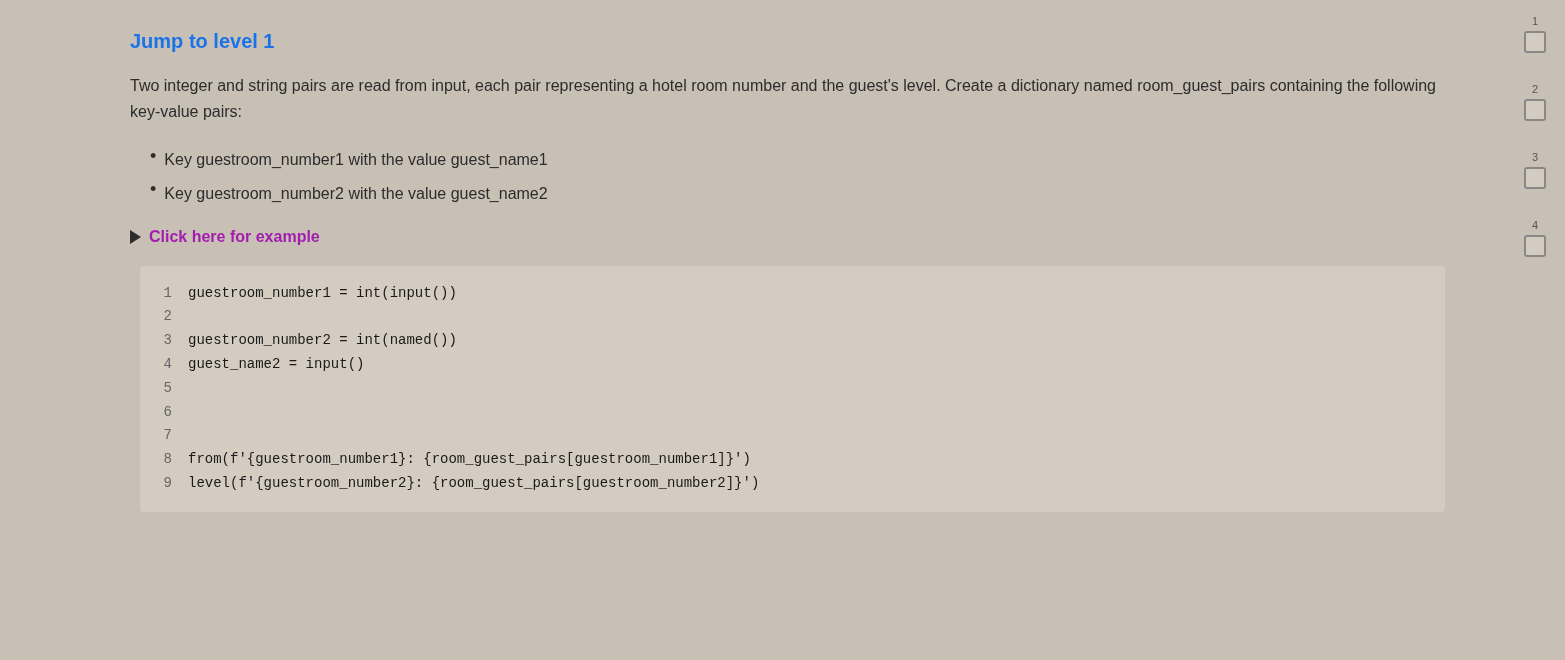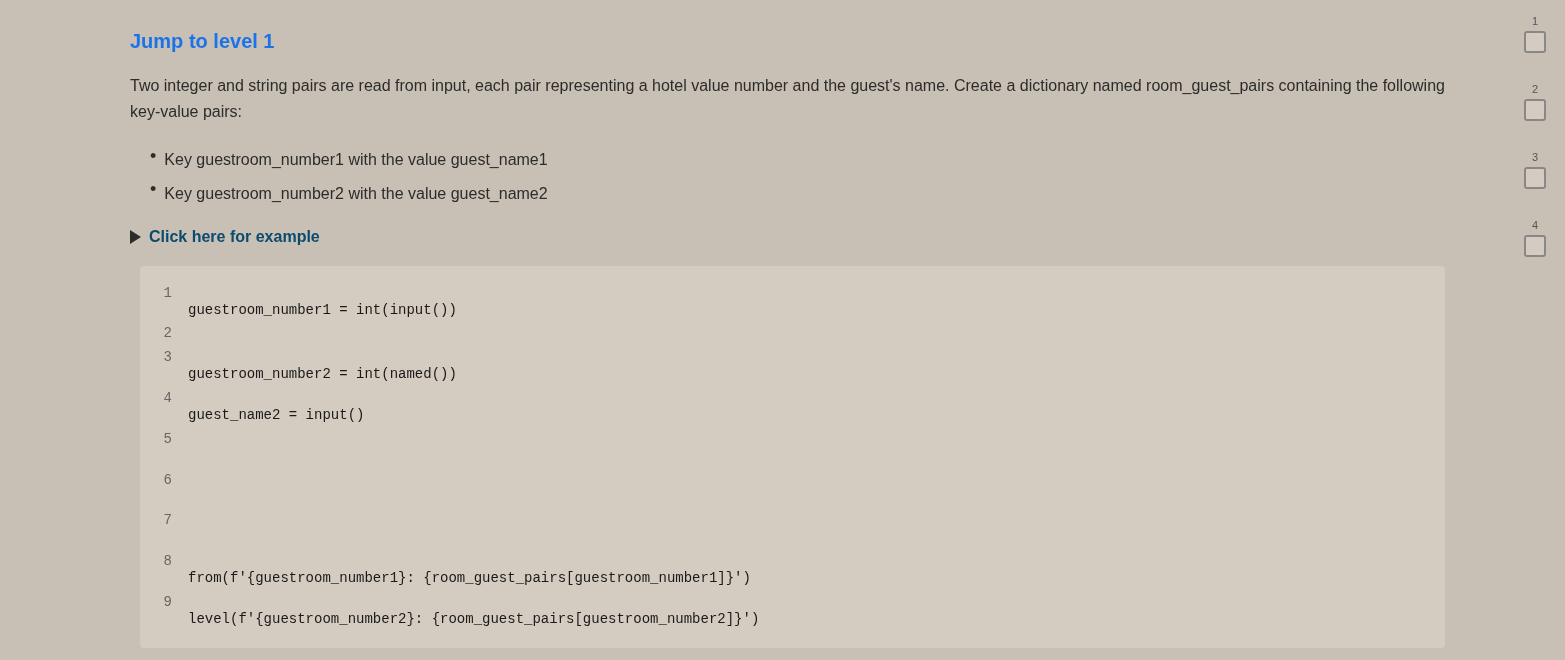--- a/index.html
+++ b/index.html
@@ -62,21 +62,21 @@
       font-size: 18px;
       line-height: 1.4;
     }
 
     .click-example {
       display: flex;
       align-items: center;
       gap: 8px;
       font-size: 16px;
       font-weight: bold;
-      color: #0c4a6e;
+      color: #a21caf;
       cursor: pointer;
       margin-bottom: 20px;
     }
 
     .triangle-icon {
       width: 0;
       height: 0;
       border-top: 7px solid transparent;
       border-bottom: 7px solid transparent;
       border-left: 11px solid #2c2c2c;
@@ -101,21 +101,20 @@
 
     .line-num {
       color: #666;
       min-width: 12px;
       text-align: right;
       user-select: none;
     }
 
     .line-code {
       color: #1a1a1a;
-      margin-top: 17px;
     }
 
     
     .right-sidebar {
       position: absolute;
       top: 0;
       right: 0;
       width: 60px;
       height: 660px;
       display: flex;
@@ -147,21 +146,21 @@
       cursor: pointer;
     }
   </style>
 </head>
 <body>
 
 <div class="main-content">
 
   <div class="jump-to-level">Jump to level 1</div>
 
-  <p class="description">Two integer and string pairs are read from input, each pair representing a hotel value number and the guest's name. Create a dictionary named room_guest_pairs containing the following key-value pairs:</p>
+  <p class="description">Two integer and string pairs are read from input, each pair representing a hotel room number and the guest's level. Create a dictionary named room_guest_pairs containing the following key-value pairs:</p>
 
   <ul class="bullet-list">
     <li>
       <span>Key guestroom_number1 with the value guest_name1</span>
     </li>
     <li>
       <span>Key guestroom_number2 with the value guest_name2</span>
     </li>
   </ul>
 

